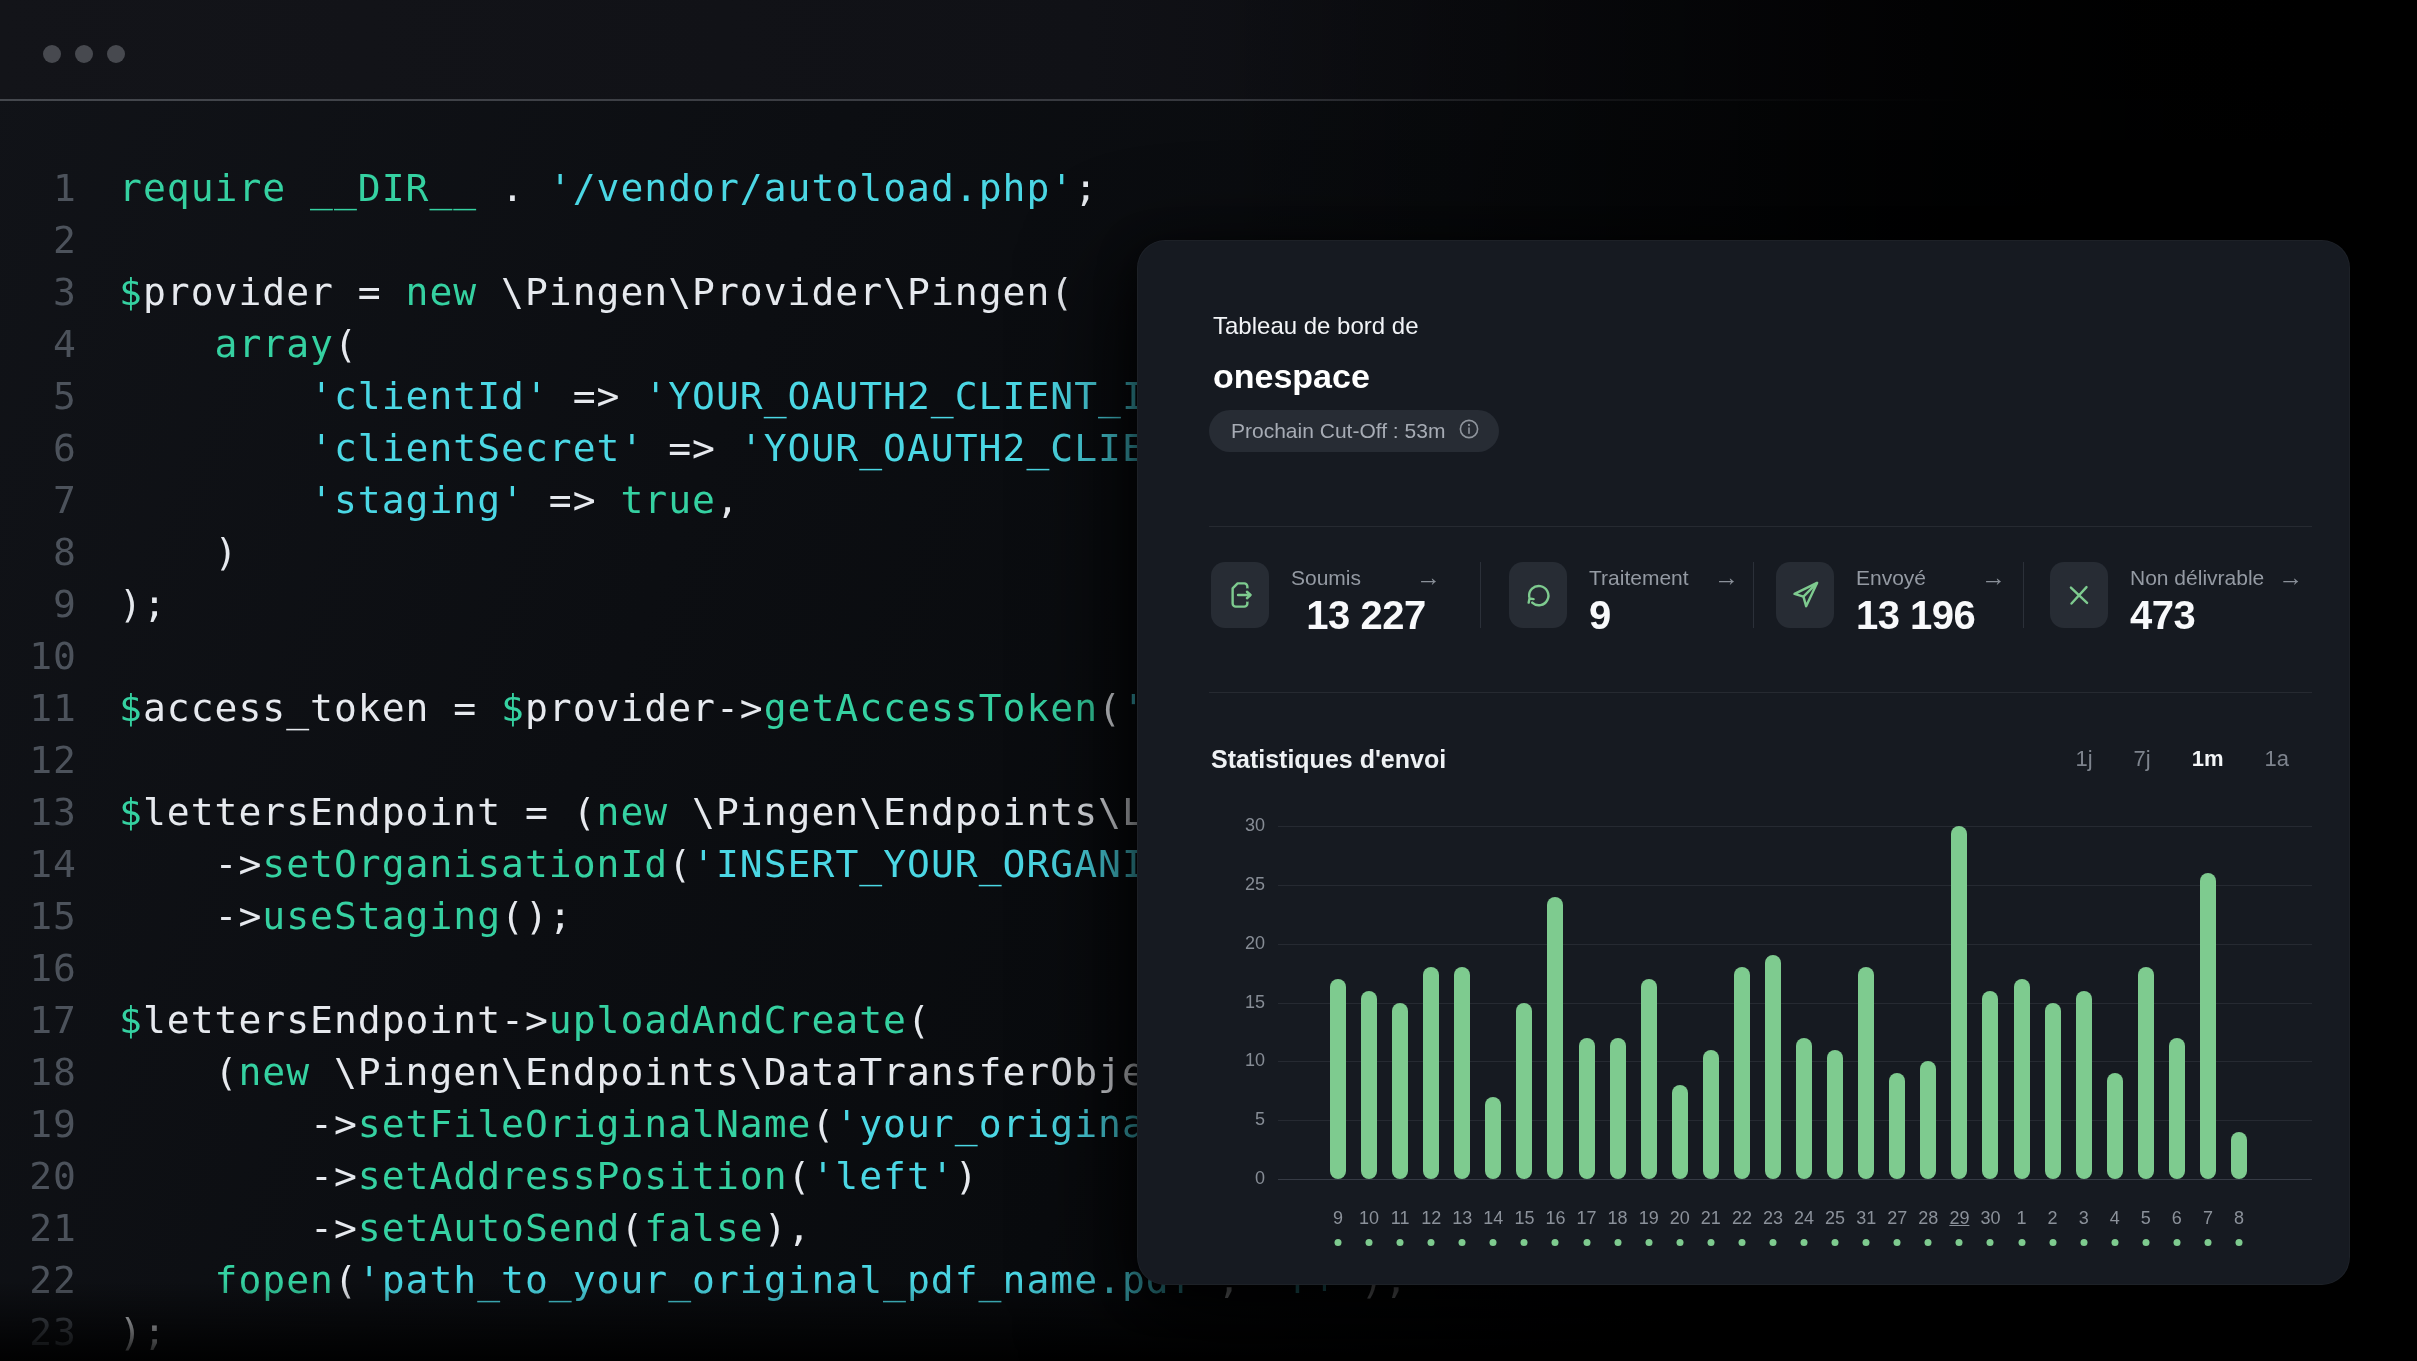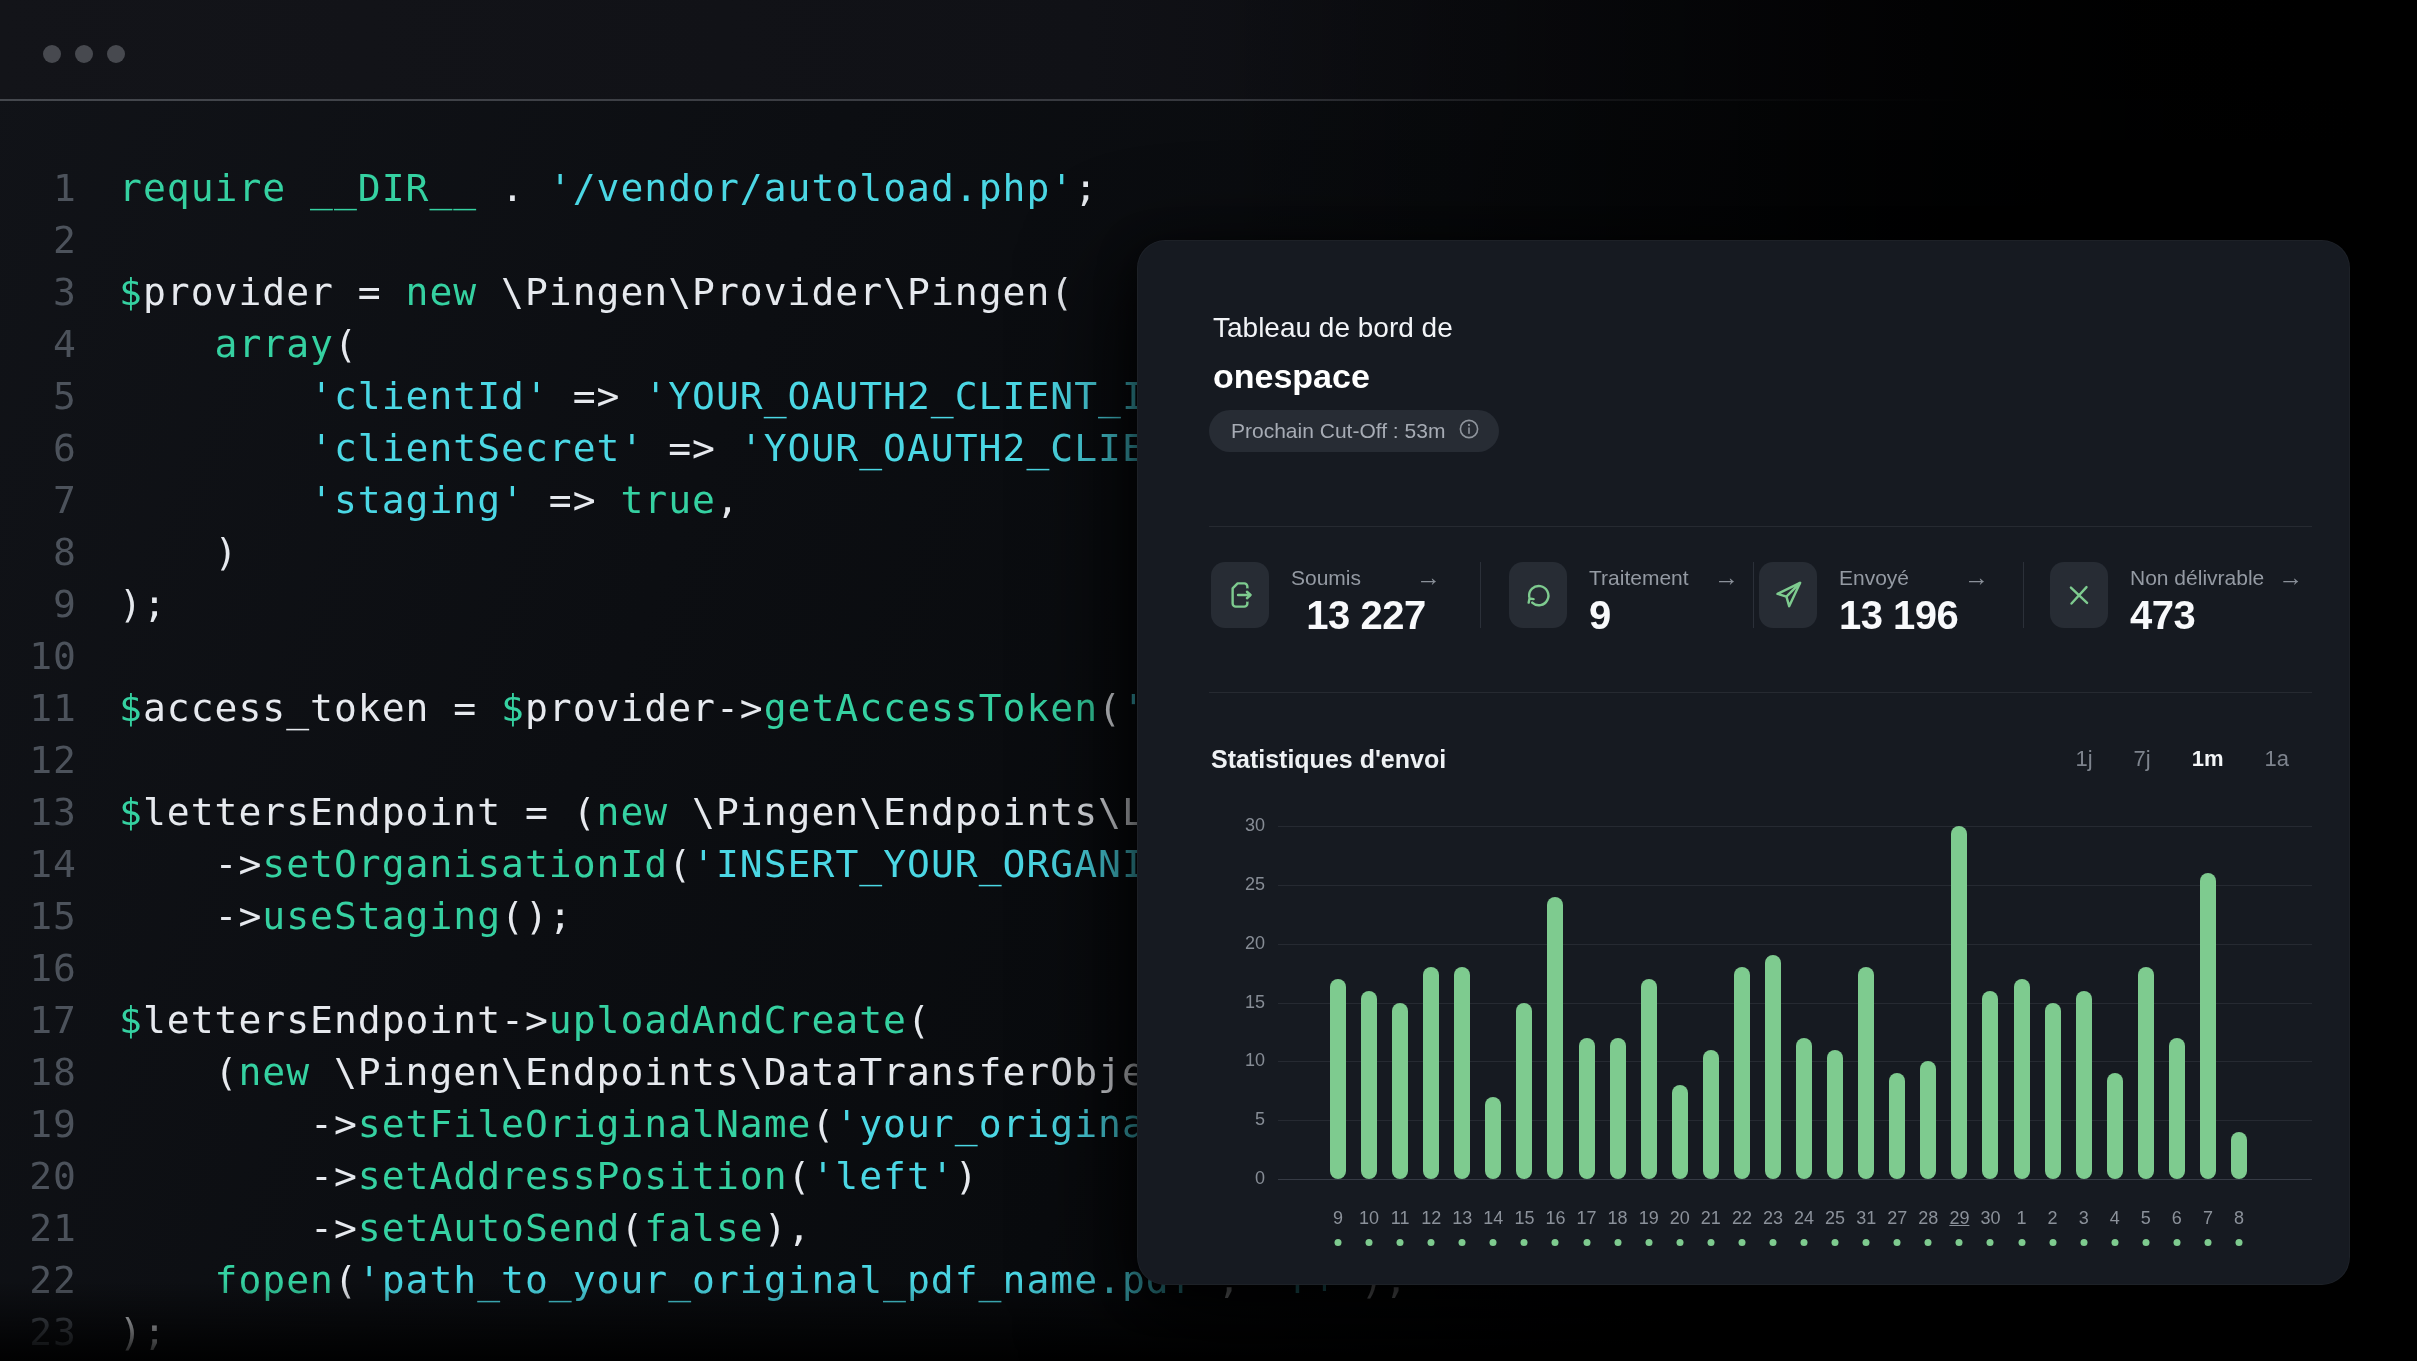--- a/index.html
+++ b/index.html
@@ -46,21 +46,21 @@
   }
 
   
   .panel {
     position:absolute; left:1137px; top:240px; width:1213px; height:1045px; z-index:5;
     background:#161a21; border-radius:28px;
     box-shadow:0 34px 100px 14px rgba(0,0,0,0.82), 0 10px 36px rgba(0,0,0,0.6),
                inset 0 0 0 1px rgba(255,255,255,0.03);
   }
   .panel * { box-sizing:border-box; }
-  .panel-title1 { position:absolute; left:76px; top:72px; font-size:28px; font-weight:400; color:#f2f4f7; }
+  .panel-title1 { position:absolute; left:76px; top:72px; font-size:24px; font-weight:400; color:#f2f4f7; }
   .panel-title2 { position:absolute; left:76px; top:117px; font-size:34px; font-weight:700; color:#ffffff; }
   .pill {
     position:absolute; left:72px; top:170px; height:42px; border-radius:21px;
     background:#272c34; display:flex; align-items:center; gap:12px; padding:0 18px 0 22px;
     font-size:21px; color:#a7acb5;
   }
   .hdivider { position:absolute; left:72px; width:1103px; height:1px; background:#262a31; }
 
   .stat { position:absolute; top:322px; display:flex; gap:22px; }
   .stat-tile {
@@ -180,21 +180,21 @@
             </span>
           </div>
           <div>
             <div class="stat-label-row">
               <span>Traitement</span>
               <span class="stat-arrow">→</span>
             </div>
             <div class="stat-value">9</div>
           </div>
         </div>
-        <div class="stat" style="left: 610px; padding-left: 12px;">
+        <div class="stat" style="left: 627px; padding-left: 12px;">
           <div class="stat-tile">
             <span>
               <svg class="icon-svg" width="34" height="34" viewBox="0 0 24 24" fill="none" stroke="#7ecb8f" stroke-width="1.7" stroke-linecap="round" stroke-linejoin="round">
                 <path d="M20.5 3.5 4.6 11.2 10.9 13.1 12.8 19.9 Z"></path>
                 <path d="M20.5 3.5 10.9 13.1"></path>
               </svg>
             </span>
           </div>
           <div>
             <div class="stat-label-row">

